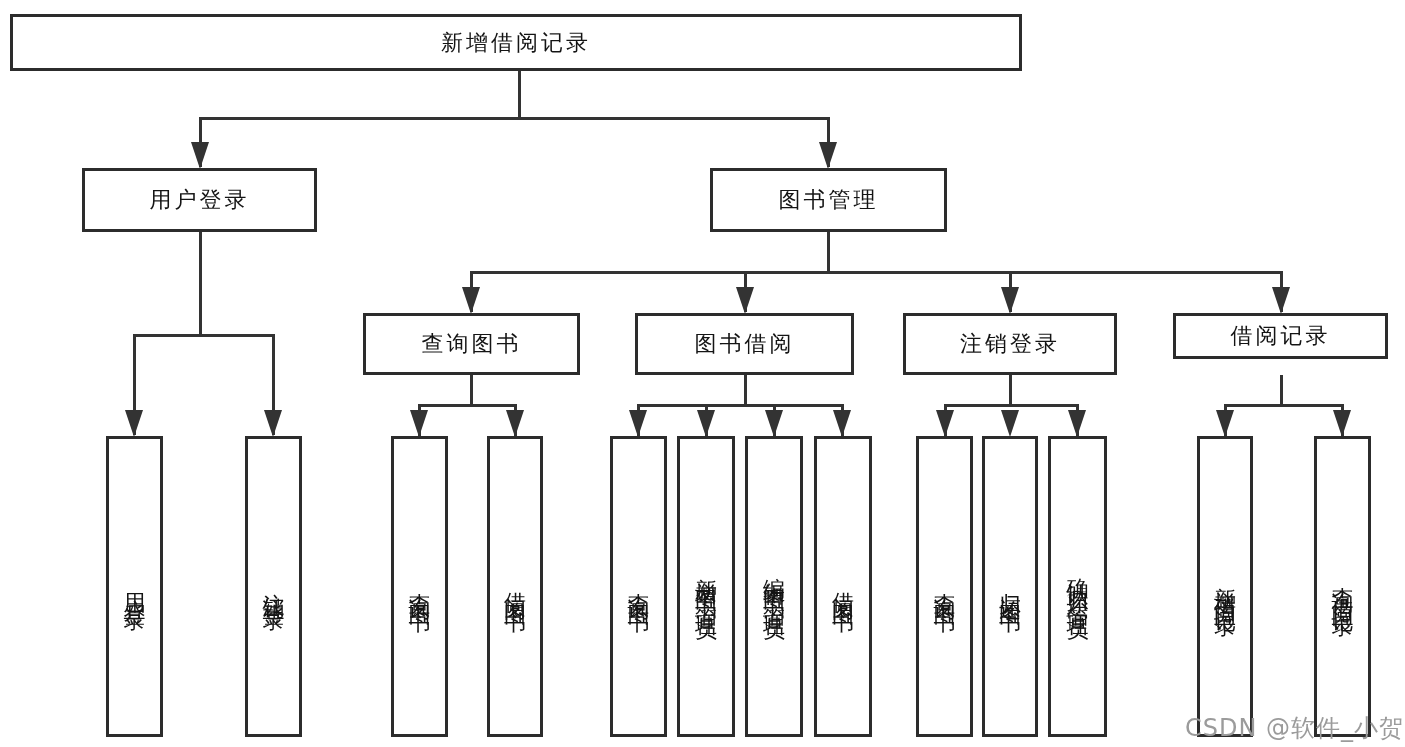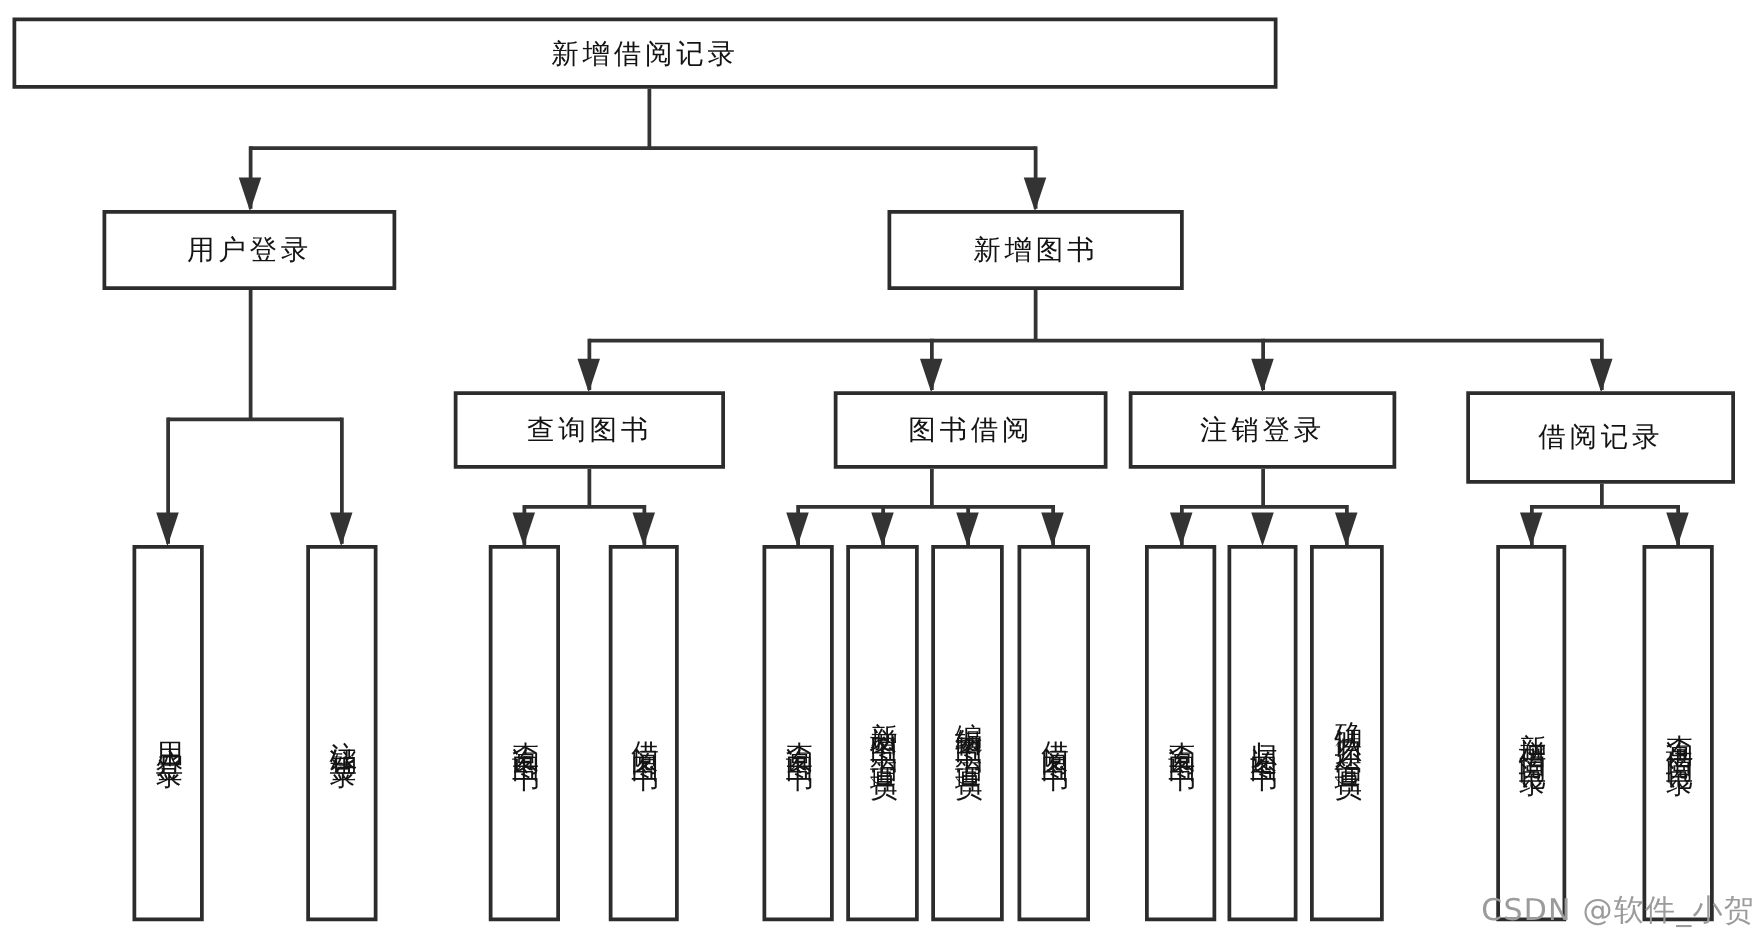--- a/index.html
+++ b/index.html
@@ -115,25 +115,25 @@
       <div class="arrowhead" style="left: 833px; top: 410px; border-top-color: rgb(51, 51, 51);"></div>
       <div class="arrowhead" style="left: 936px; top: 410px; border-top-color: rgb(51, 51, 51);"></div>
       <div class="arrowhead" style="left: 1001px; top: 410px; border-top-color: rgb(51, 51, 51);"></div>
       <div class="arrowhead" style="left: 1068px; top: 410px; border-top-color: rgb(51, 51, 51);"></div>
       <div class="arrowhead" style="left: 1216px; top: 410px; border-top-color: rgb(51, 51, 51);"></div>
       <div class="arrowhead" style="left: 1333px; top: 410px; border-top-color: rgb(51, 51, 51);"></div>
     </div>
   <div id="nodes-layer">
       <div class="node h-text" style="left: 10px; top: 14px; width: 1012px; height: 57px; border-color: rgb(44, 44, 44); background: rgb(255, 255, 255); color: rgb(20, 20, 20);">新增借阅记录</div>
       <div class="node h-text" style="left: 82px; top: 168px; width: 235px; height: 64px; border-color: rgb(44, 44, 44); background: rgb(255, 255, 255); color: rgb(20, 20, 20);">用户登录</div>
-      <div class="node h-text" style="left: 710px; top: 168px; width: 237px; height: 64px; border-color: rgb(44, 44, 44); background: rgb(255, 255, 255); color: rgb(20, 20, 20);">新增图书</div>
+      <div class="node h-text" style="left: 710px; top: 168px; width: 237px; height: 64px; border-color: rgb(44, 44, 44); background: rgb(255, 255, 255); color: rgb(20, 20, 20);">图书管理</div>
       <div class="node h-text" style="left: 363px; top: 313px; width: 217px; height: 62px; border-color: rgb(44, 44, 44); background: rgb(255, 255, 255); color: rgb(20, 20, 20);">查询图书</div>
-      <div class="node h-text" style="left: 635px; top: 313px; width: 219px; height: 62px; border-color: rgb(44, 44, 44); background: rgb(255, 255, 255); color: rgb(20, 20, 20); margin-left: 32px;">图书借阅</div>
+      <div class="node h-text" style="left: 635px; top: 313px; width: 219px; height: 62px; border-color: rgb(44, 44, 44); background: rgb(255, 255, 255); color: rgb(20, 20, 20);">图书借阅</div>
       <div class="node h-text" style="left: 903px; top: 313px; width: 214px; height: 62px; border-color: rgb(44, 44, 44); background: rgb(255, 255, 255); color: rgb(20, 20, 20);">注销登录</div>
-      <div class="node h-text" style="left: 1173px; top: 313px; width: 215px; height: 74px; border-color: rgb(44, 44, 44); background: rgb(255, 255, 255); color: rgb(20, 20, 20); text-align: right;">借阅记录</div>
+      <div class="node h-text" style="left: 1173px; top: 313px; width: 215px; height: 46px; border-color: rgb(44, 44, 44); background: rgb(255, 255, 255); color: rgb(20, 20, 20); text-align: right;">借阅记录</div>
       <div class="node v-text" style="left: 106px; top: 436px; width: 57px; height: 301px; border-color: rgb(44, 44, 44); background: rgb(255, 255, 255); color: rgb(20, 20, 20);">用户登录</div>
       <div class="node v-text" style="left: 245px; top: 436px; width: 57px; height: 301px; border-color: rgb(44, 44, 44); background: rgb(255, 255, 255); color: rgb(20, 20, 20);">注销登录</div>
       <div class="node v-text" style="left: 391px; top: 436px; width: 57px; height: 301px; border-color: rgb(44, 44, 44); background: rgb(255, 255, 255); color: rgb(20, 20, 20);">查询图书</div>
       <div class="node v-text" style="left: 487px; top: 436px; width: 56px; height: 301px; border-color: rgb(44, 44, 44); background: rgb(255, 255, 255); color: rgb(20, 20, 20);">借阅图书</div>
       <div class="node v-text" style="left: 610px; top: 436px; width: 57px; height: 301px; border-color: rgb(44, 44, 44); background: rgb(255, 255, 255); color: rgb(20, 20, 20);">查询图书</div>
       <div class="node v-text" style="left: 677px; top: 436px; width: 58px; height: 301px; border-color: rgb(44, 44, 44); background: rgb(255, 255, 255); color: rgb(20, 20, 20);">新增图书（管理员）</div>
       <div class="node v-text" style="left: 745px; top: 436px; width: 58px; height: 301px; border-color: rgb(44, 44, 44); background: rgb(255, 255, 255); color: rgb(20, 20, 20);">编辑图书（管理员）</div>
       <div class="node v-text" style="left: 814px; top: 436px; width: 58px; height: 301px; border-color: rgb(44, 44, 44); background: rgb(255, 255, 255); color: rgb(20, 20, 20);">借阅图书</div>
       <div class="node v-text" style="left: 916px; top: 436px; width: 57px; height: 301px; border-color: rgb(44, 44, 44); background: rgb(255, 255, 255); color: rgb(20, 20, 20);">查询图书</div>
       <div class="node v-text" style="left: 982px; top: 436px; width: 56px; height: 301px; border-color: rgb(44, 44, 44); background: rgb(255, 255, 255); color: rgb(20, 20, 20);">归还图书</div>

